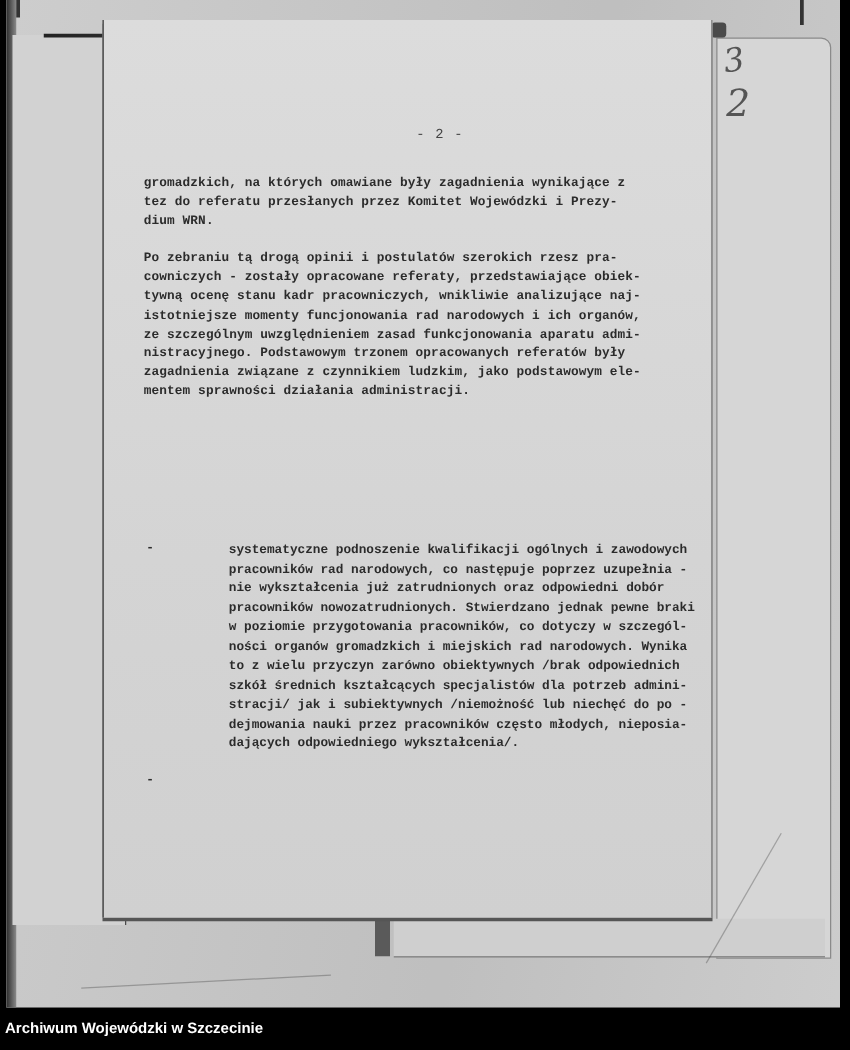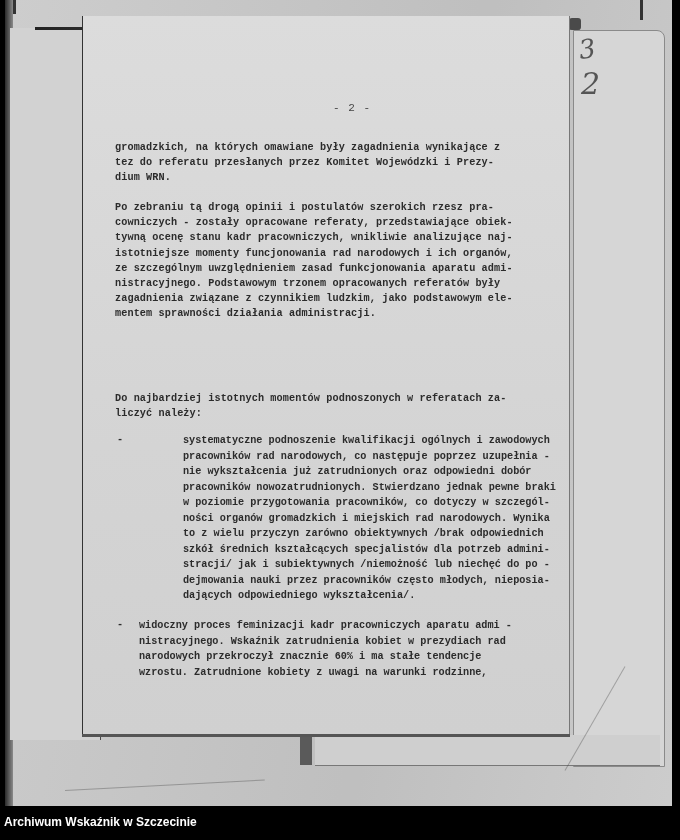--- a/index.html
+++ b/index.html
@@ -219,36 +219,30 @@
 tez do referatu przesłanych przez Komitet Wojewódzki i Prezy-
 dium WRN.</div>
   <div class="text-block p2">Po zebraniu tą drogą opinii i postulatów szerokich rzesz pra-
 cowniczych - zostały opracowane referaty, przedstawiające obiek-
 tywną ocenę stanu kadr pracowniczych, wnikliwie analizujące naj-
 istotniejsze momenty funcjonowania rad narodowych i ich organów,
 ze szczególnym uwzględnieniem zasad funkcjonowania aparatu admi-
 nistracyjnego. Podstawowym trzonem opracowanych referatów były
 zagadnienia związane z czynnikiem ludzkim, jako podstawowym ele-
 mentem sprawności działania administracji.</div>
-  <div class="text-block p4">Do najbardziej istotnych momentów podnoszonych w referatach za-
-liczyć należy:</div>
 
   <span class="bullet b1">-</span>
   <div class="bullet-text bt1">systematyczne podnoszenie kwalifikacji ogólnych i zawodowych
 pracowników rad narodowych, co następuje poprzez uzupełnia -
 nie wykształcenia już zatrudnionych oraz odpowiedni dobór
 pracowników nowozatrudnionych. Stwierdzano jednak pewne braki
 w poziomie przygotowania pracowników, co dotyczy w szczegól-
 ności organów gromadzkich i miejskich rad narodowych. Wynika
 to z wielu przyczyn zarówno obiektywnych /brak odpowiednich
 szkół średnich kształcących specjalistów dla potrzeb admini-
 stracji/ jak i subiektywnych /niemożność lub niechęć do po -
 dejmowania nauki przez pracowników często młodych, nieposia-
 dających odpowiedniego wykształcenia/.</div>
 
   <span class="bullet b2">-</span>
-  <div class="bullet-text bt2">widoczny proces feminizacji kadr pracowniczych aparatu admi -
-nistracyjnego. Wskaźnik zatrudnienia kobiet w prezydiach rad
-narodowych przekroczył znacznie 60% i ma stałe tendencje
-wzrostu. Zatrudnione kobiety z uwagi na warunki rodzinne,</div>
 </div>
 
-<div class="footer">Archiwum Wskaźnik w Szczecinie</div>
+<div class="footer">Archiwum Wojewódzki w Szczecinie</div>
 
 </body></html>

